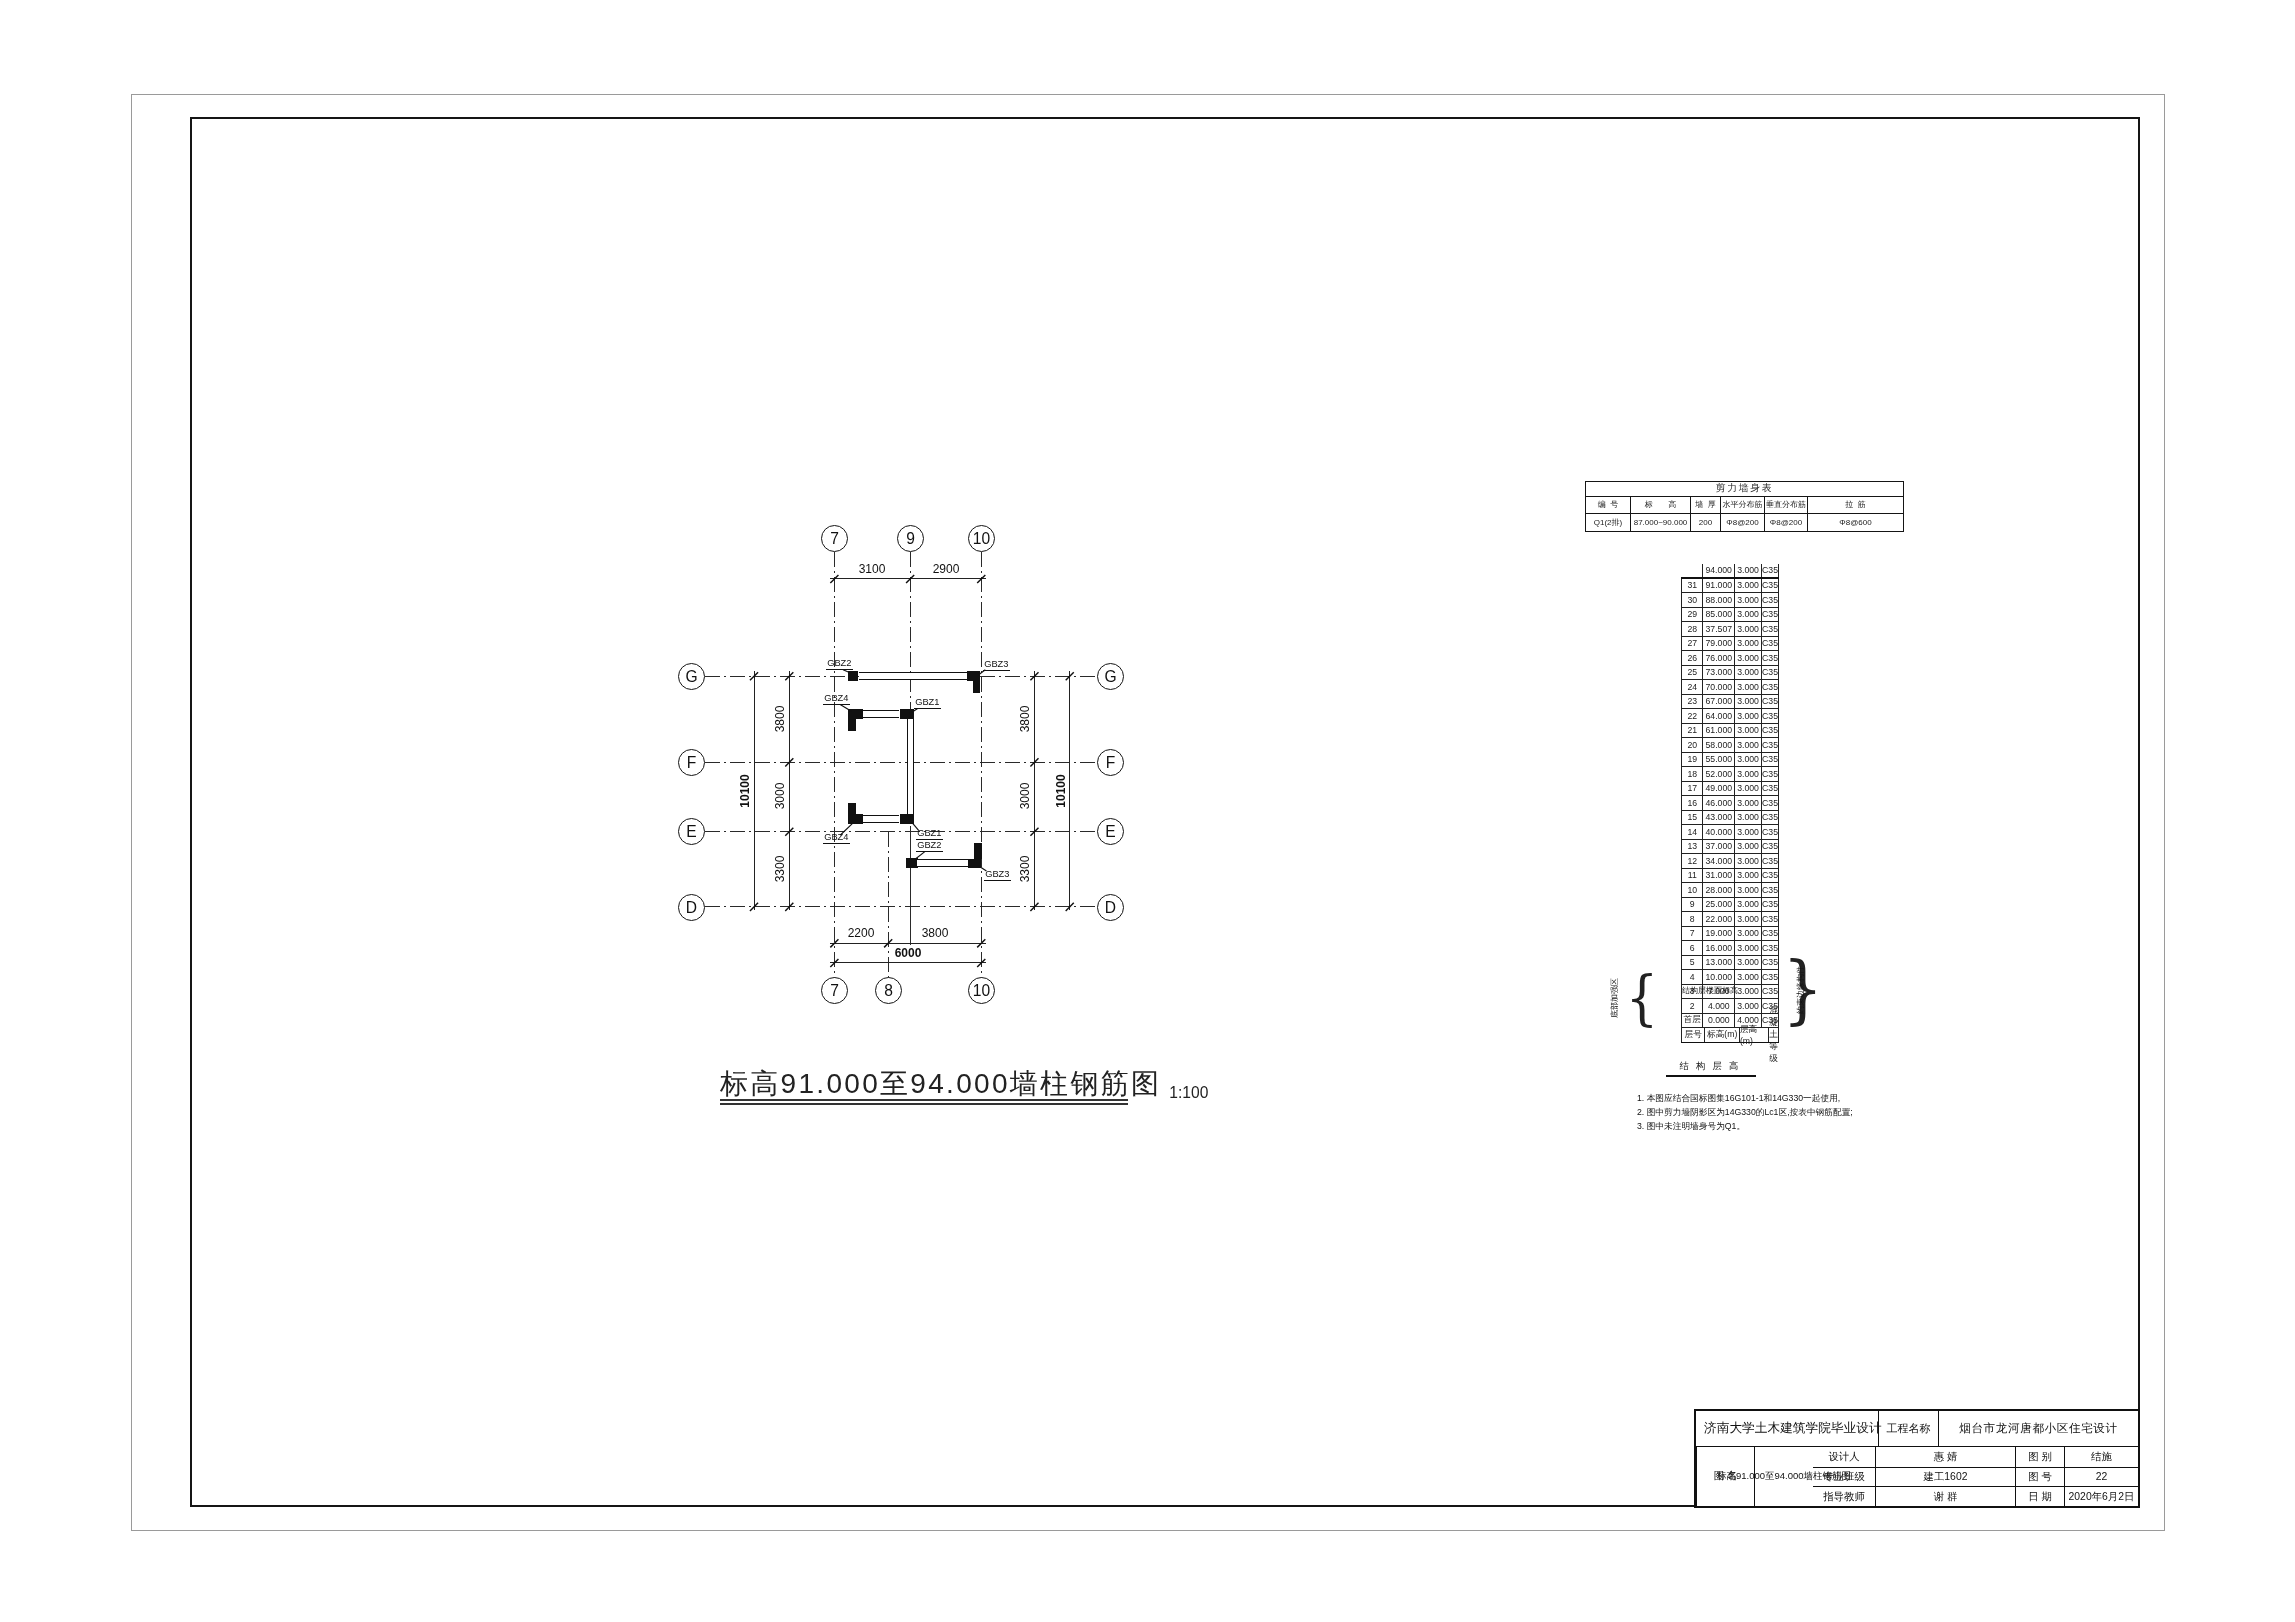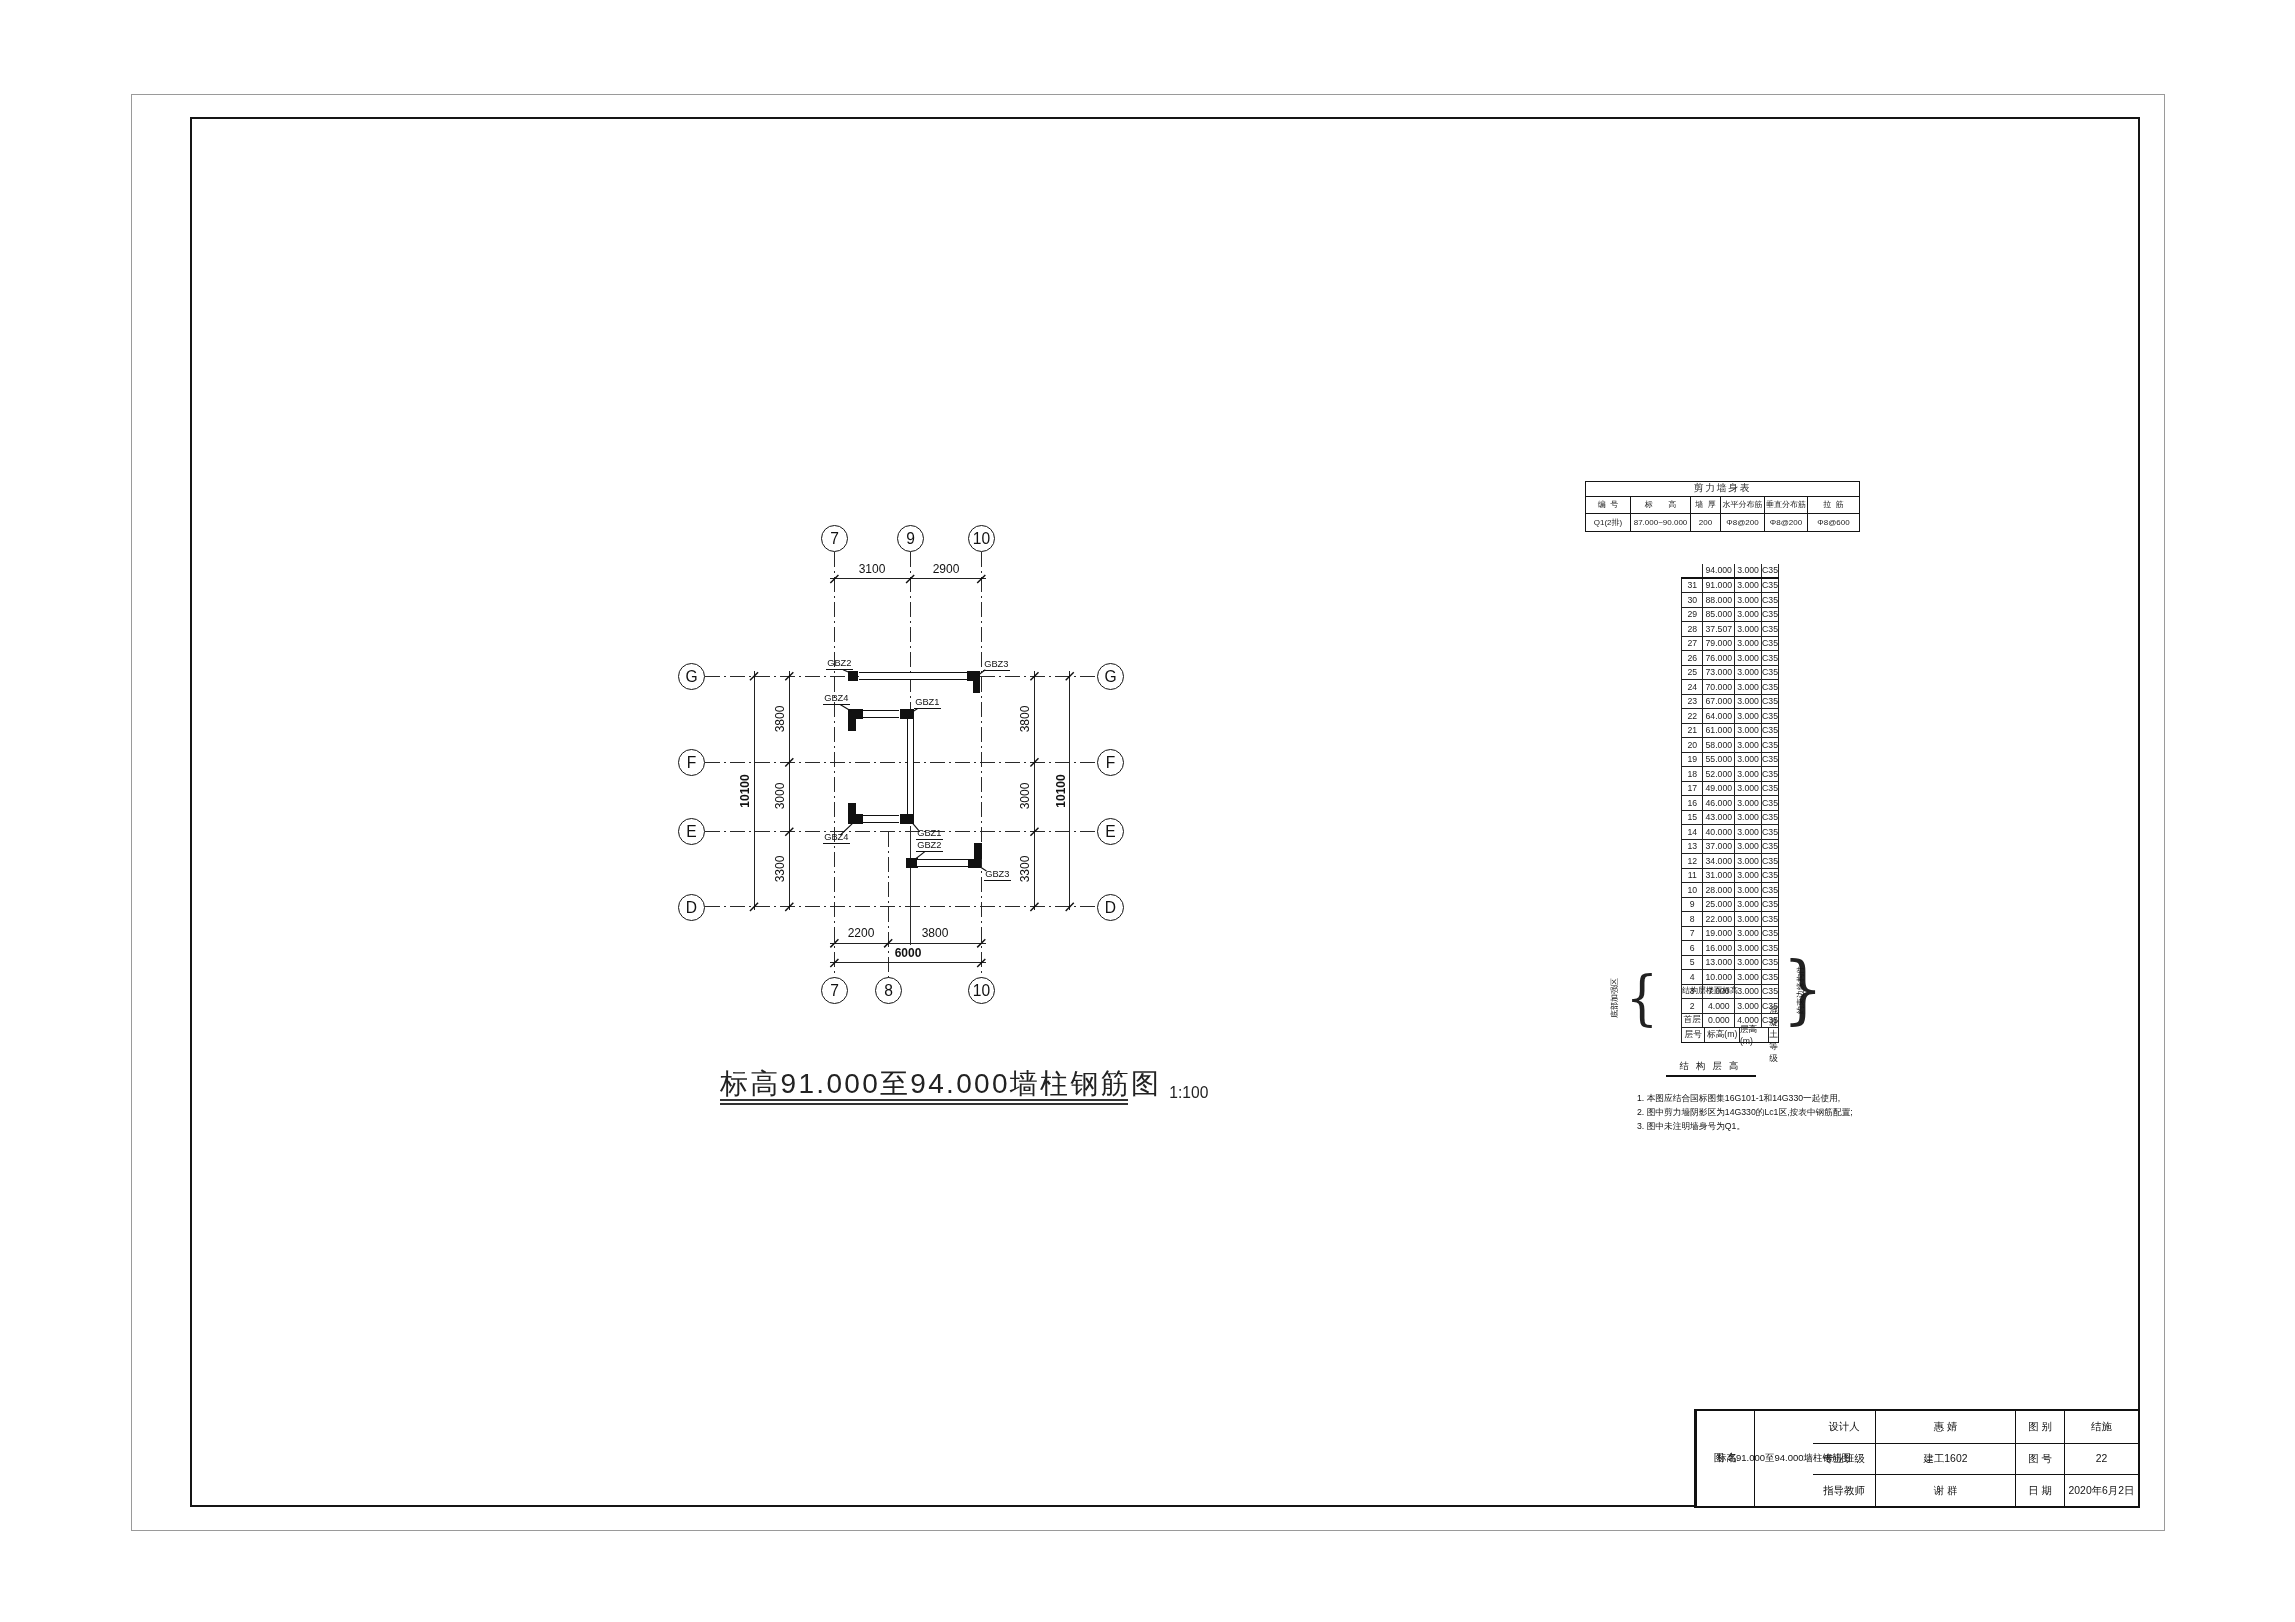--- a/index.html
+++ b/index.html
@@ -28,21 +28,21 @@
   .blk { background:#111; }
 
   .gbz-label { font-size:9.3px; color:#111; border-bottom:1.2px solid #111; padding:0 1.2px 0.6px 1.2px; white-space:nowrap; }
 
   #plan-title-row { left:720px; top:1065px; display:flex; align-items:flex-end; }
   #plan-title { font-size:28px; letter-spacing:2.3px; color:#222; white-space:nowrap; }
   #plan-scale { font-size:15.6px; color:#222; margin-left:8px; padding-bottom:1.2px; }
   .title-underline { left:720px; width:408px; height:1.7px; background:#333; }
 
   
-  #shear-table { left:1585px; top:481px; width:275px; height:51px; border:1.2px solid #151515; display:flex; flex-direction:column; font-size:8px; }
+  #shear-table { left:1585px; top:481px; width:319px; height:51px; border:1.2px solid #151515; display:flex; flex-direction:column; font-size:8px; }
   #shear-title { height:14.5px; display:flex; align-items:center; justify-content:center; font-size:9.8px; border-bottom:1.2px solid #151515; letter-spacing:1.7px; }
   .shear-row { display:flex; flex:1; }
   .shear-row.hdr { border-bottom:0.9px solid #151515;justify-content:space-between; }
   .shear-cell { display:flex; align-items:center; justify-content:center; border-right:0.9px solid #151515; white-space:pre; }
   .shear-cell:last-child { border-right:none; }
   .sc0{width:45px;} .sc1{width:60px;} .sc2{width:30px;} .sc3{width:44px;} .sc4{width:43px;} .sc5{flex:1;}
 
   
   #floor-table { left:1641px; top:564px; width:138px; }
   .ft-row { display:flex; height:14.5px; border-bottom:0.9px solid #222;margin-left:40px; }
@@ -430,20 +430,25 @@
 <div class="abs brace" style="left:1779px;top:952px;font-size:75px;transform:scaleX(0.85);">}</div>
 <div class="abs v-label" style="left:1800px;top:990px;">约束边缘构件</div>
 
 <div class="abs" id="notes">
   <div>1. 本图应结合国标图集16G101-1和14G330一起使用,</div>
   <div>2. 图中剪力墙阴影区为14G330的Lc1区,按表中钢筋配置;</div>
   <div>3. 图中未注明墙身号为Q1。</div>
 </div>
 
 <div class="abs" id="title-block">
+  <div id="tb-top">
+    <div class="tb-cell" id="tb-school">济南大学土木建筑学院毕业设计</div>
+    <div class="tb-cell" id="tb-plabel">工程名称</div>
+    <div class="tb-cell" id="tb-pname">烟台市龙河唐都小区住宅设计</div>
+  </div>
   <div id="tb-grid">
     <div class="tb-g">设计人</div>
     <div class="tb-g bl">惠 婧</div>
     <div class="tb-g bl span3">图  名</div>
     <div class="tb-g bl span3" id="tb-dwgname">标高91.000至94.000墙柱钢筋图</div>
     <div class="tb-g bl">图  别</div>
     <div class="tb-g bl">结施</div>
     <div class="tb-g bt">专业班级</div>
     <div class="tb-g bl bt">建工1602</div>
     <div class="tb-g bl bt" style="grid-column:5;">图  号</div>

